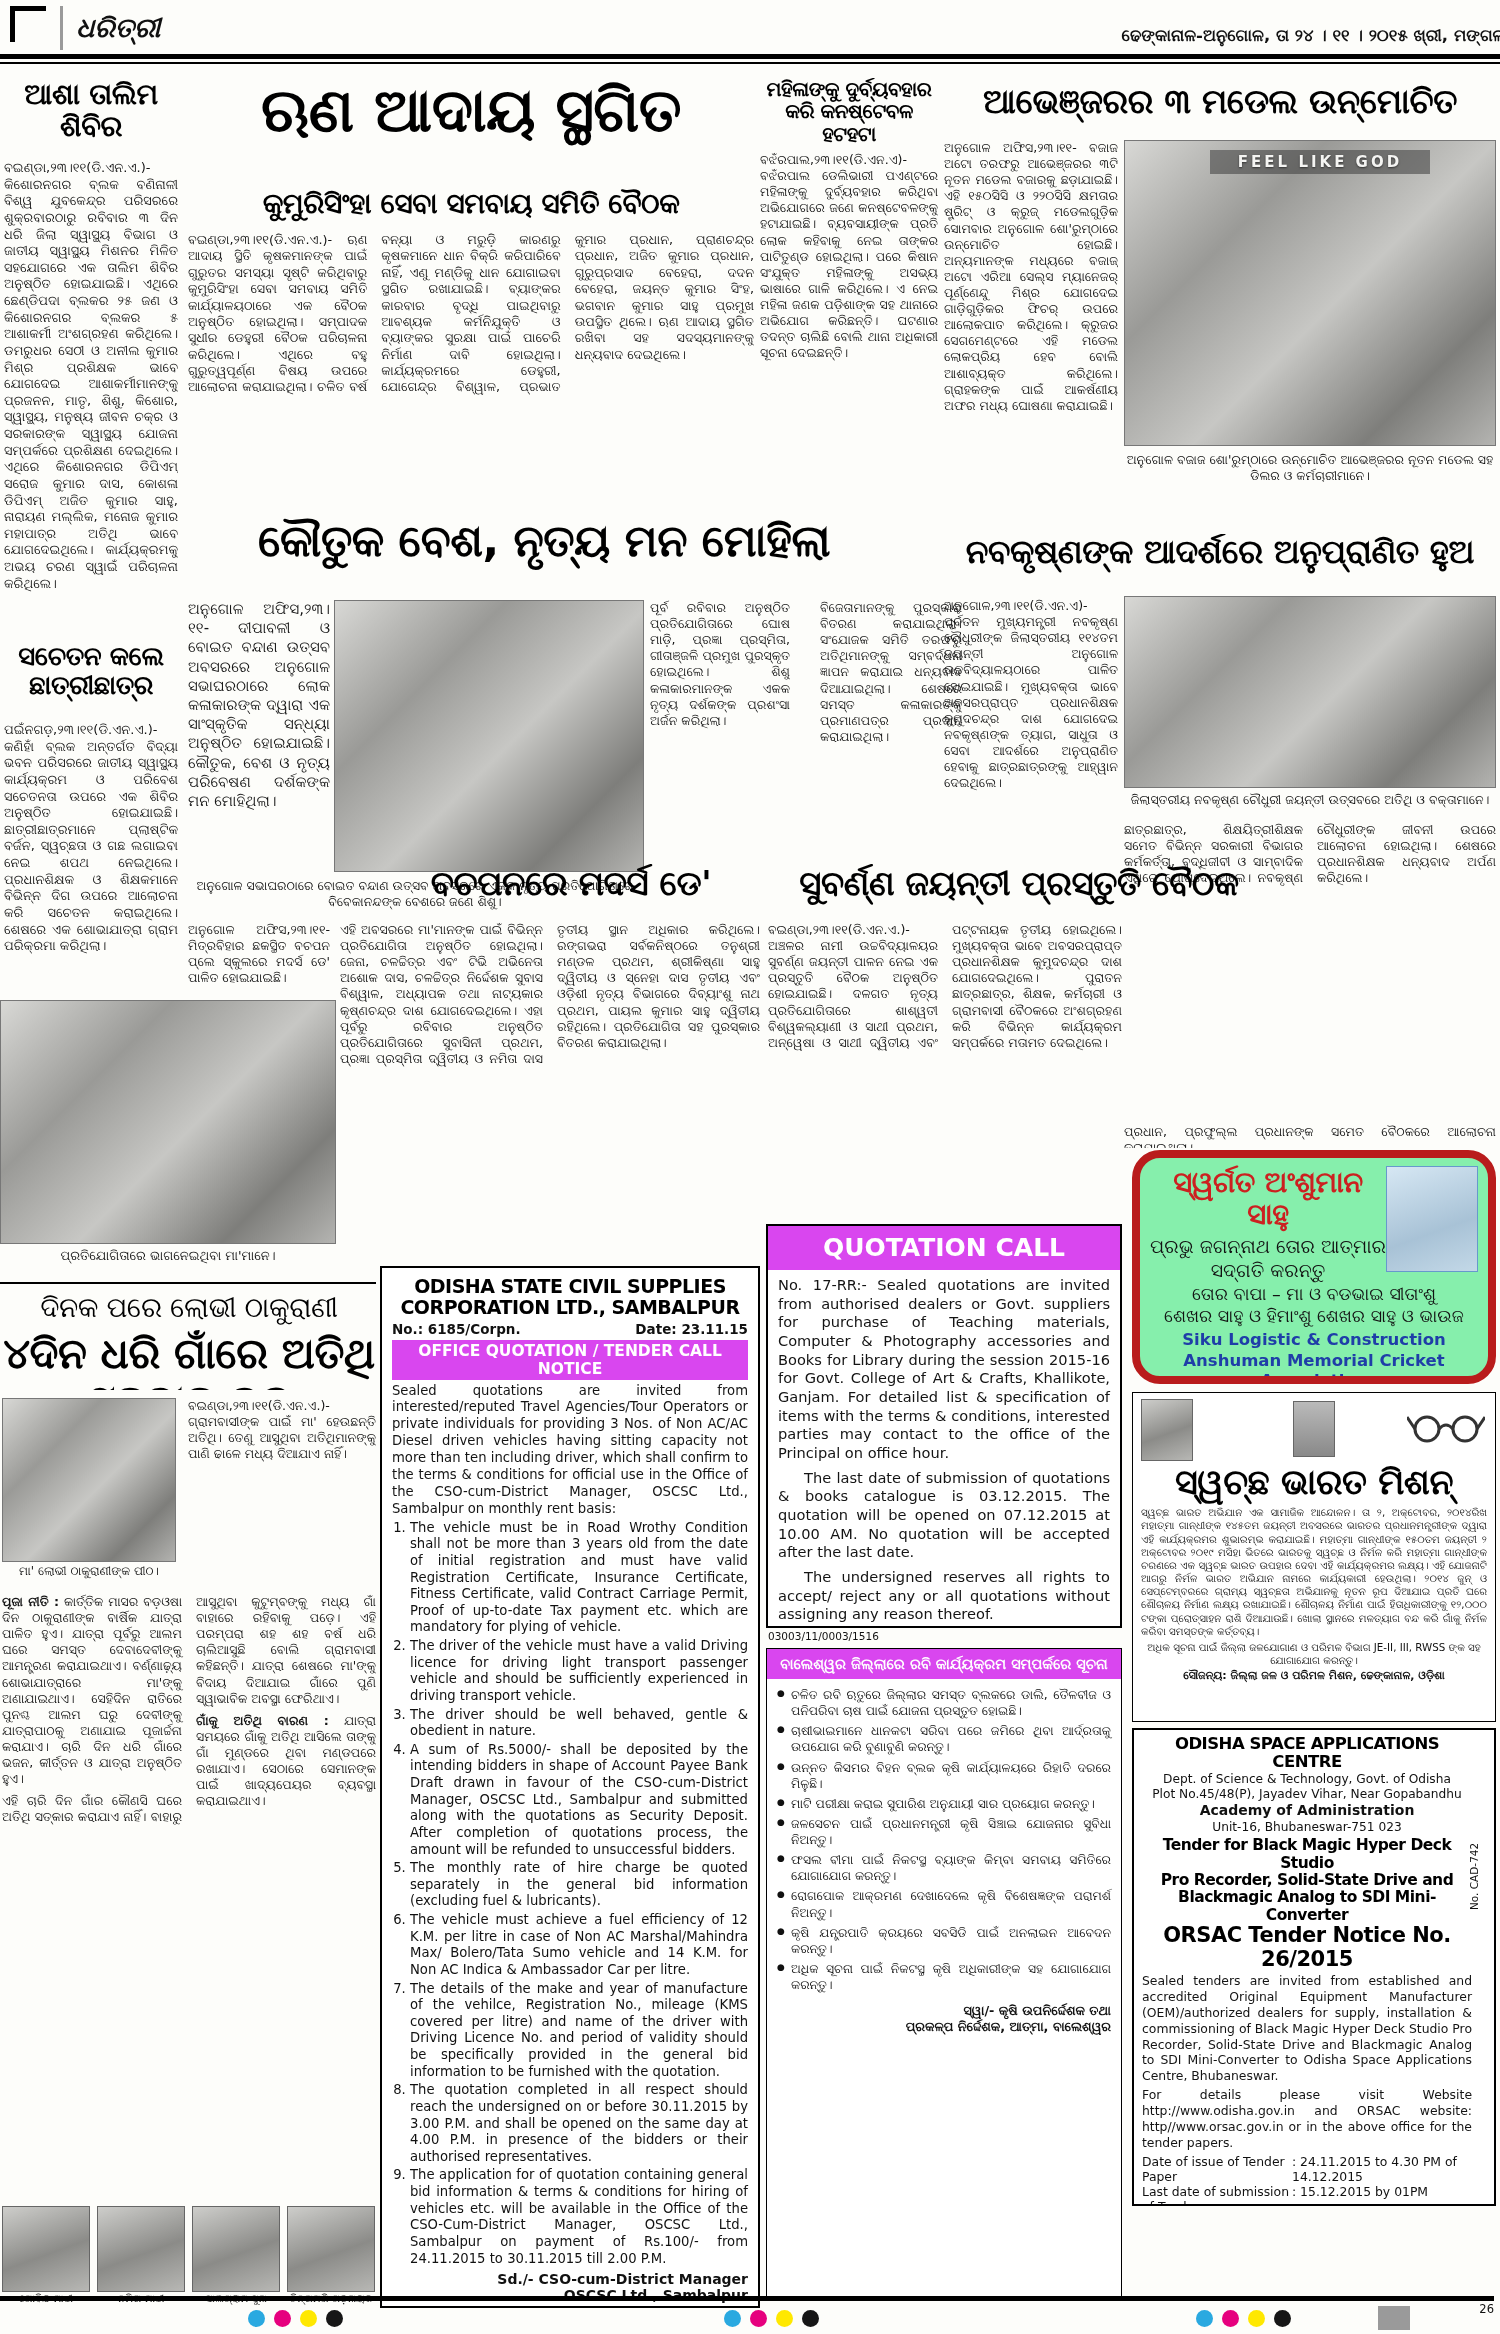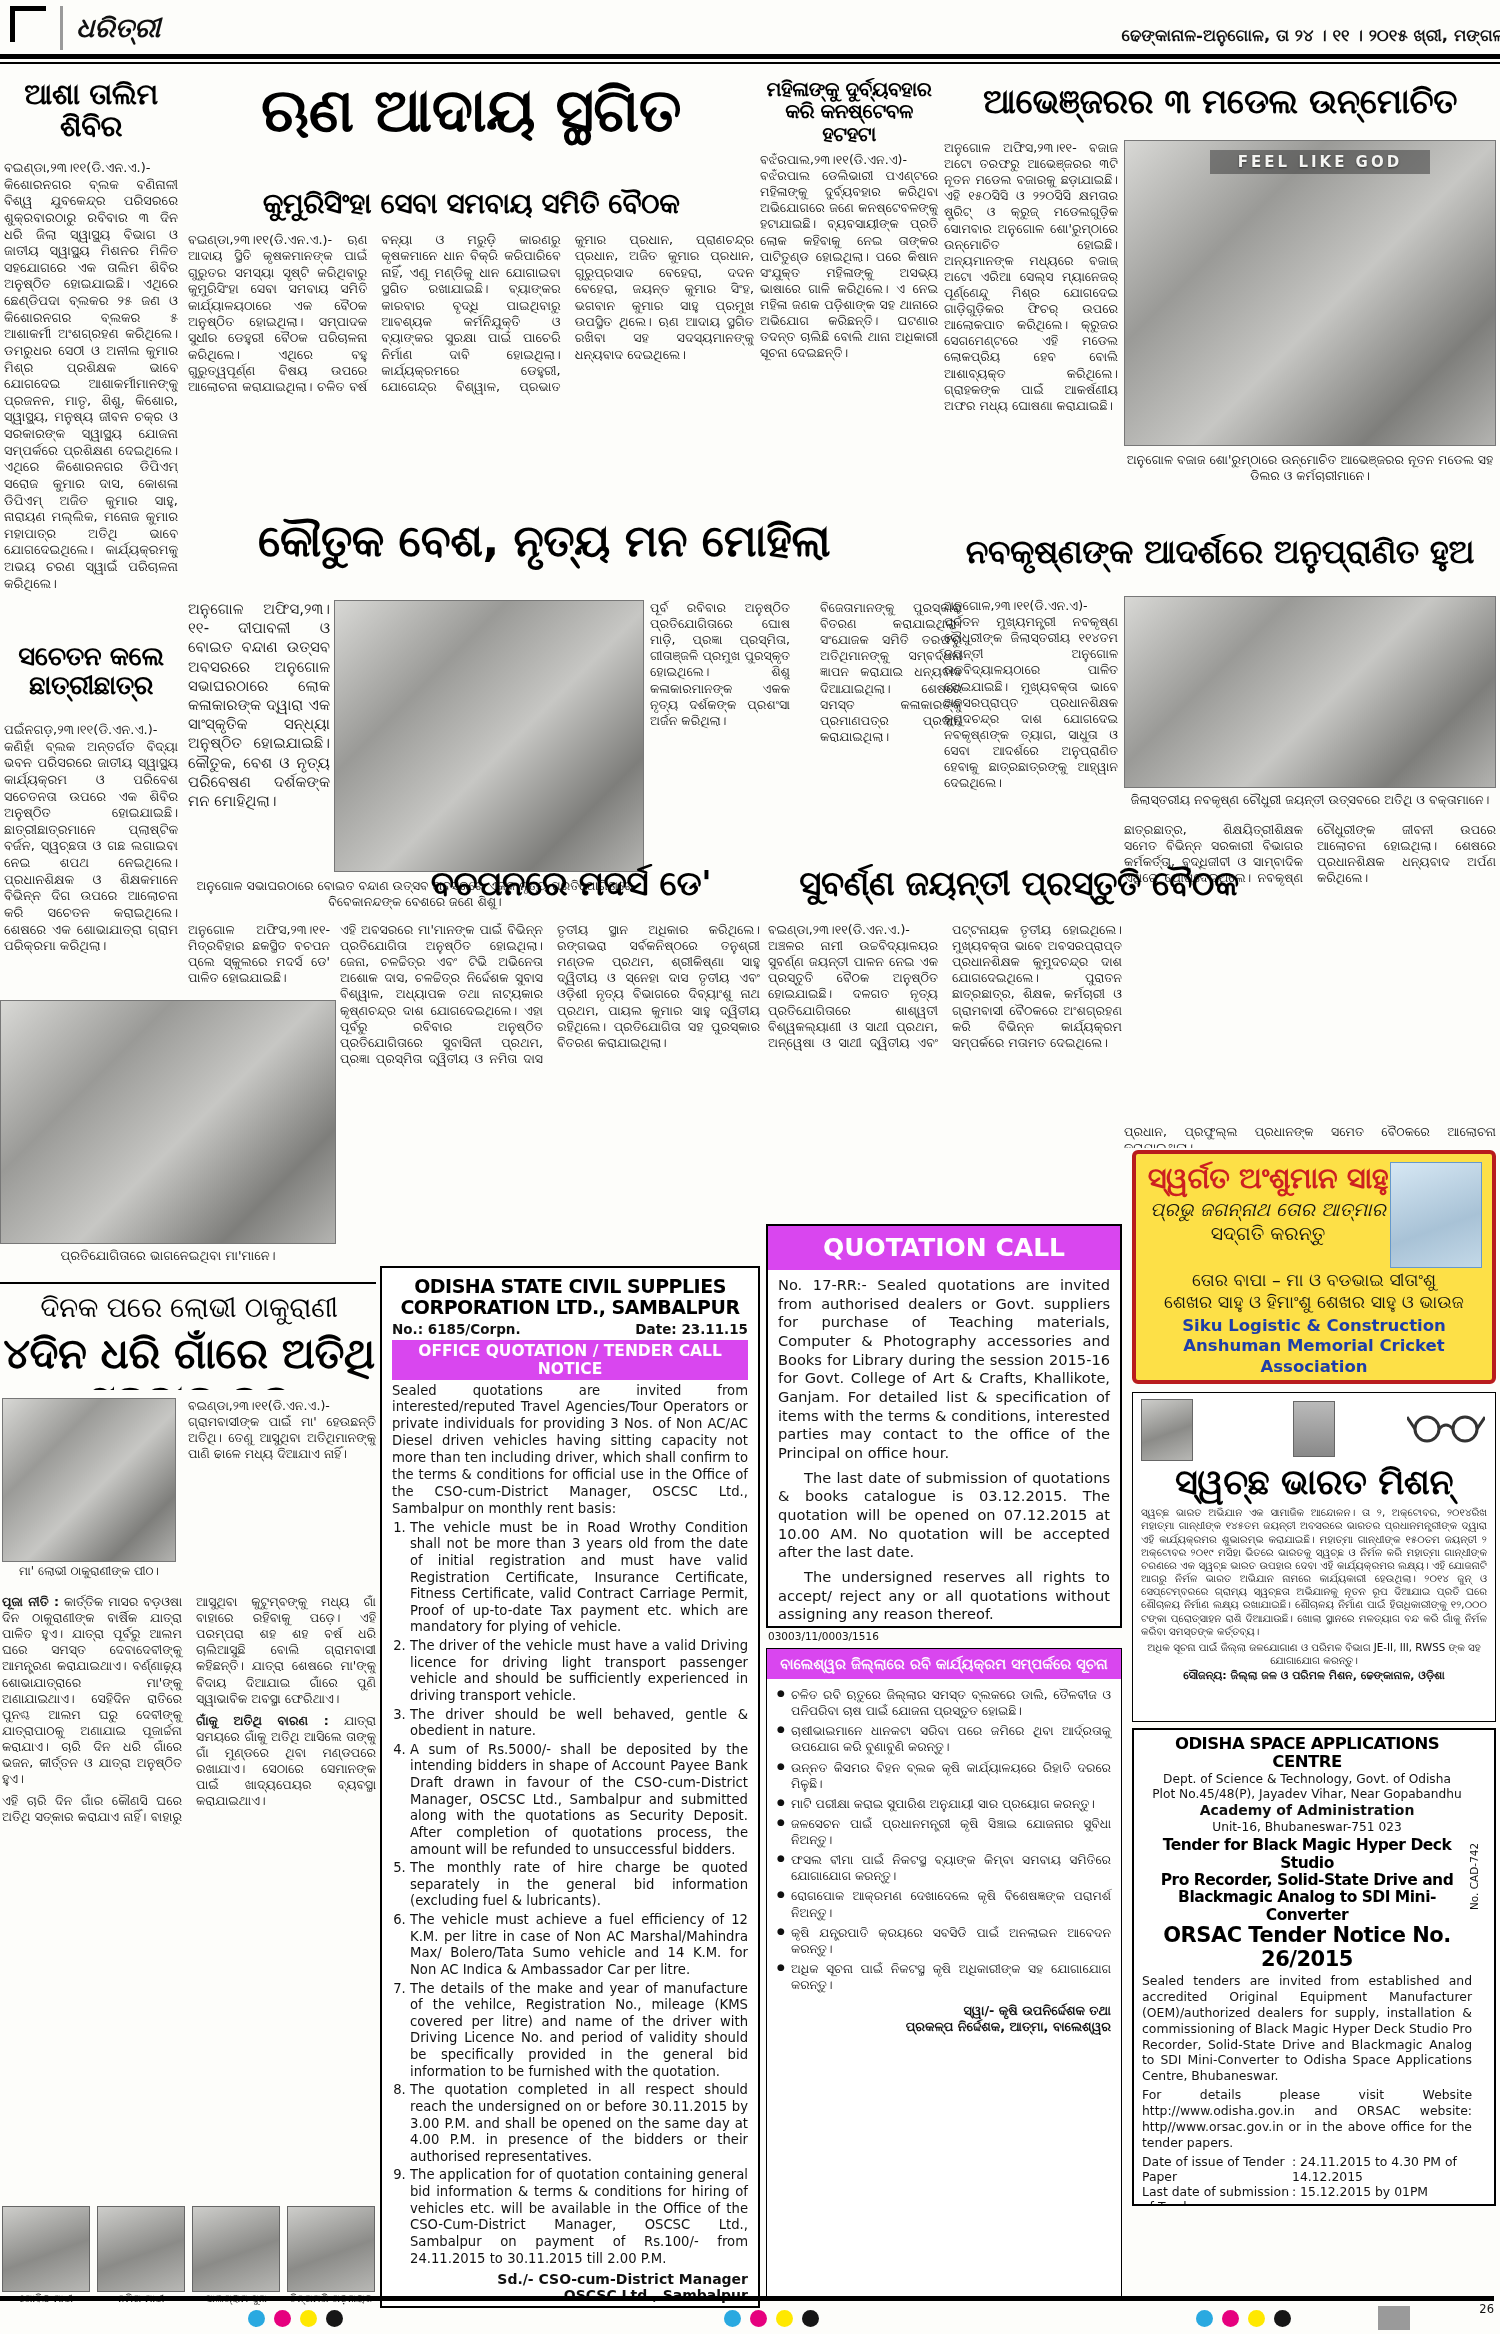--- a/index.html
+++ b/index.html
@@ -18,21 +18,21 @@
   .cols2 { column-count:2; column-gap:14px; }
   .cols3 { column-count:3; column-gap:14px; }
   ol.tlist { list-style:decimal; padding-left:18px; }
   ol.tlist li { text-align:justify; line-height:1.26; margin-bottom:2px; }
   ul.blist { list-style:none; }
   ul.blist li { position:relative; padding-left:14px; text-align:justify; line-height:1.3; margin-bottom:4px; }
   ul.blist li::before { content:"●"; position:absolute; left:0; top:1px; font-size:9px; }
   .dot { width:17px; height:17px; border-radius:50%; display:inline-block; margin-right:9px; }
   .sig { text-align:right; font-weight:bold; }
   .corner { border-left:5px solid #000; border-top:5px solid #000; }
-  .obitbox { border:4px solid #b91c1c; border-radius:6px; background:#fde047; }
+  .obitbox { border:8px solid #b91c1c; border-radius:28px; background:#86efac; }
   .portrait { background:linear-gradient(160deg,#cfcfcc,#8b8b88 55%,#b9b9b6); box-shadow:inset 0 0 0 1px #666; }
   .flag { color:#f4f4f2; font-weight:bold; letter-spacing:3px; text-shadow:0 1px 2px #333; }
 </style>
 </head>
 <body>
 
 <div id="page">
 
   <div class="abs corner" style="left:10px;top:6px;width:36px;height:36px;"></div>
   <div class="abs vgray" style="left:60px;top:6px;width:3px;height:44px;"></div>
@@ -162,21 +162,21 @@
       <li>ଅଧିକ ସୂଚନା ପାଇଁ ନିକଟସ୍ଥ କୃଷି ଅଧିକାରୀଙ୍କ ସହ ଯୋଗାଯୋଗ କରନ୍ତୁ।</li>
     </ul>
     <div class="sig" style="font-size:12.8px;margin:2px 10px 0 0;">ସ୍ୱା/- କୃଷି ଉପନିର୍ଦ୍ଦେଶକ ତଥା</div>
     <div class="sig" style="font-size:12.8px;margin-right:10px;">ପ୍ରକଳ୍ପ ନିର୍ଦ୍ଦେଶକ, ଆତ୍ମା, ବାଲେଶ୍ୱର</div>
   </div>
 
   <div class="abs obitbox" style="left:1132px;top:1150px;width:364px;height:234px;padding:8px 10px;">
     <div style="display:flex;">
       <div style="flex:1;">
         <div class="hl" style="font-size:29px;color:#cc2020;">ସ୍ୱର୍ଗତ ଅଂଶୁମାନ ସାହୁ</div>
-        <div class="cap" style="font-size:19px;margin-top:4px;font-style:italic;">ପ୍ରଭୁ ଜଗନ୍ନାଥ ତୋର ଆତ୍ମାର</div>
+        <div class="cap" style="font-size:19px;margin-top:4px;">ପ୍ରଭୁ ଜଗନ୍ନାଥ ତୋର ଆତ୍ମାର</div>
         <div class="cap" style="font-size:19px;">ସଦ୍‌ଗତି କରନ୍ତୁ</div>
       </div>
       <div style="width:92px;height:106px;background:linear-gradient(160deg,#d7e8f4,#a8c2d6 60%,#c4d9e8);box-shadow:inset 0 0 0 1px #69c;"></div>
     </div>
     <div class="cap" style="font-size:17.5px;margin-top:2px;">ତୋର ବାପା – ମା ଓ ବଡଭାଇ ସୀତାଂଶୁ</div>
     <div class="cap" style="font-size:17.5px;">ଶେଖର ସାହୁ ଓ ହିମାଂଶୁ ଶେଖର ସାହୁ ଓ ଭାଉଜ</div>
     <div class="cap" style="font-size:16.5px;font-weight:bold;color:#1f3ea8;margin-top:2px;">Siku Logistic &amp; Construction</div>
     <div class="cap" style="font-size:16.5px;font-weight:bold;color:#1f3ea8;">Anshuman Memorial Cricket Association</div>
     <div class="cap" style="font-size:16.5px;font-weight:bold;color:#1f3ea8;">Jaraka, Dharmasala, Jajpur</div>
   </div>

